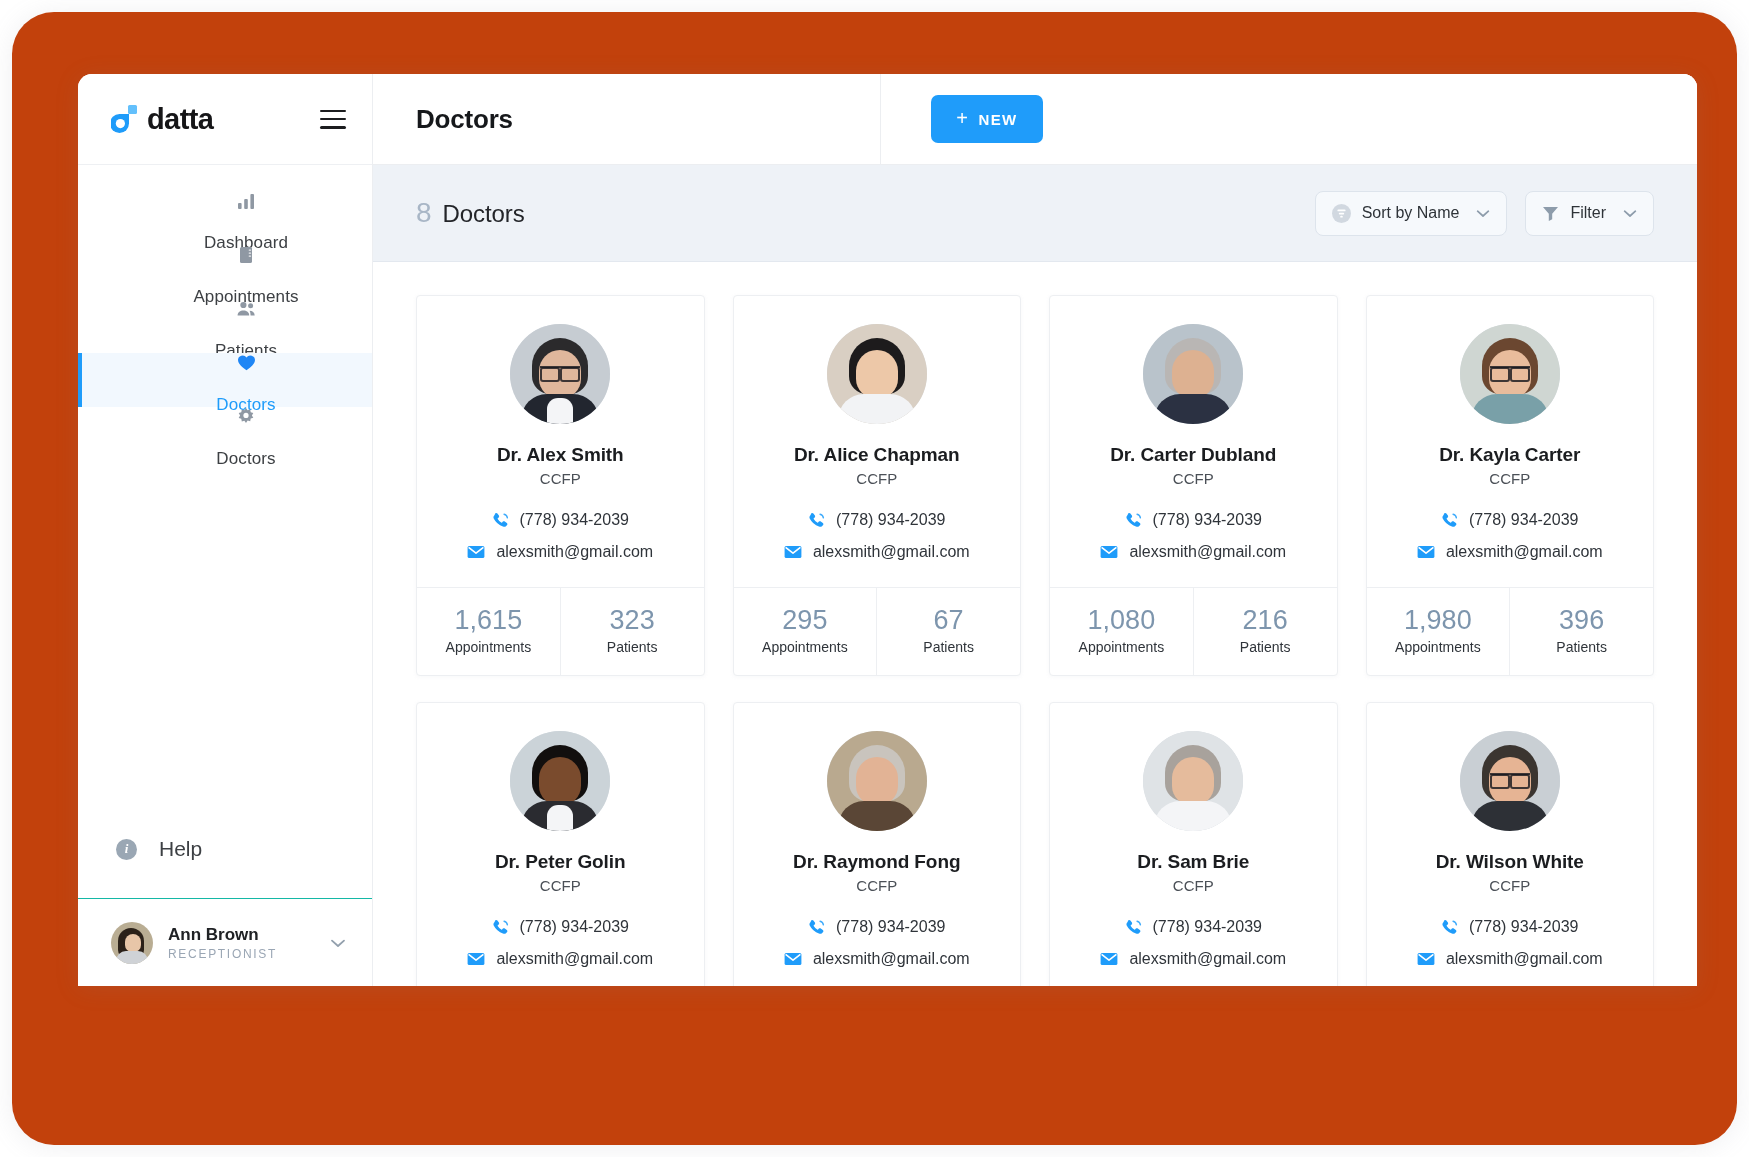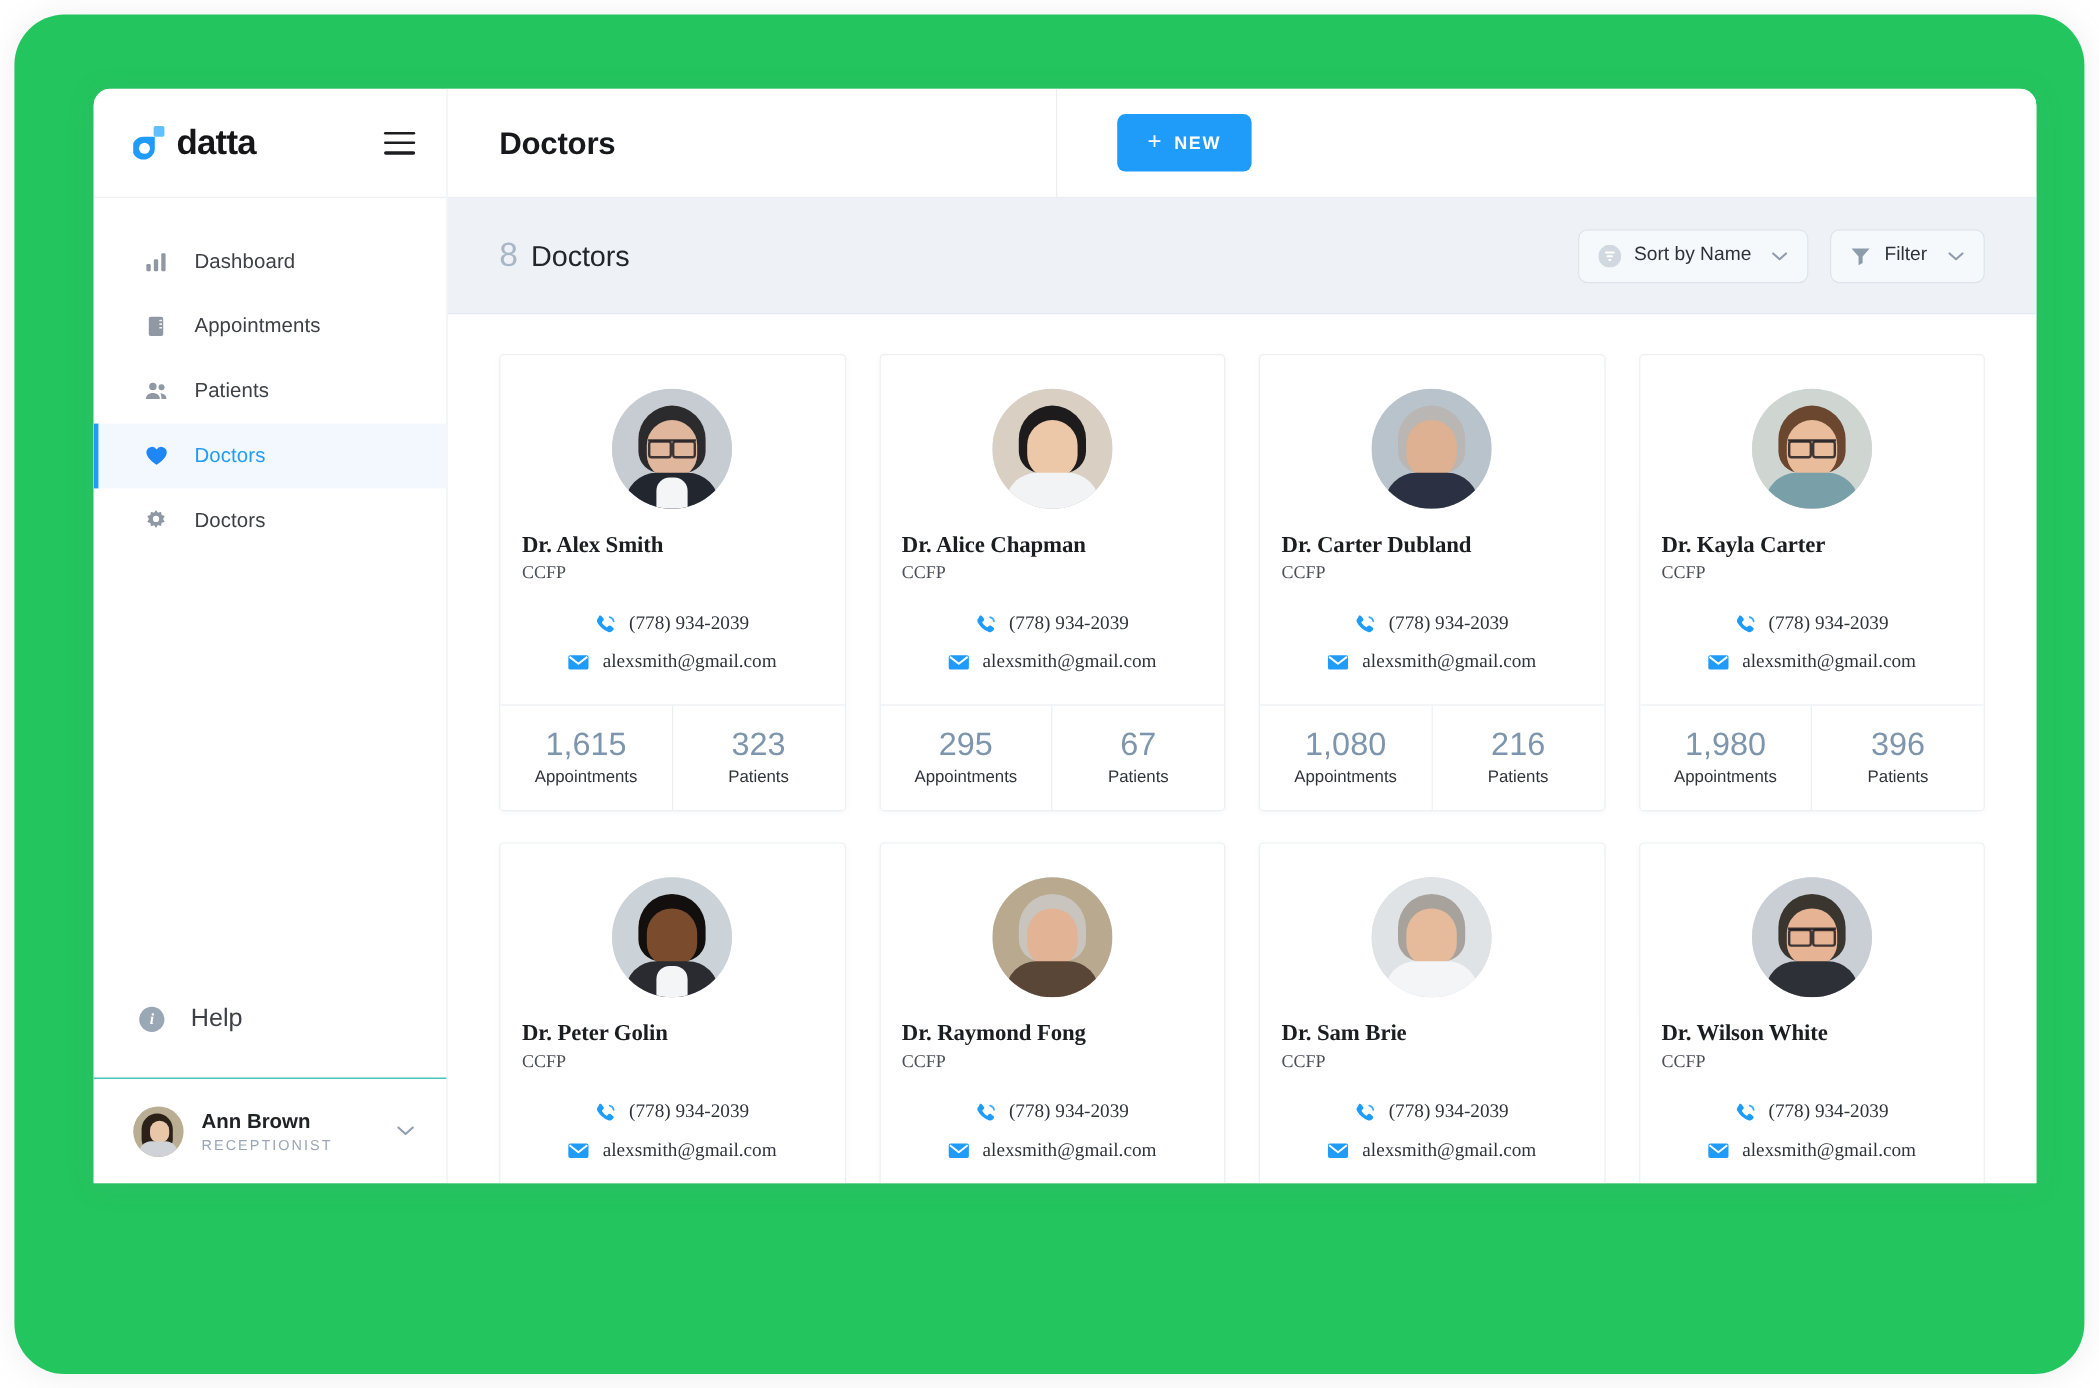--- a/index.html
+++ b/index.html
@@ -11,21 +11,21 @@
     background: #ffffff;
     font-family: "Liberation Sans", sans-serif;
     -webkit-font-smoothing: antialiased;
   }
 
   
   .device-frame {
     position: absolute;
     left: 12px; top: 12px;
     width: 1725px; height: 1133px;
-    background: #22c55e;
+    background: #c2410c;
     border-radius: 42px;
     box-shadow: 0 2px 26px rgba(140,145,155,0.14);
   }
 
   .app-window {
     position: absolute;
     left: 66px; top: 62px;
     width: 1619px; height: 912px;
     background: #ffffff;
     border-radius: 14px 14px 0 0;
@@ -77,20 +77,21 @@
 
   .nav-item {
     height: 54px;
     display: flex;
     align-items: center;
     padding-left: 38px;
     gap: 22px;
     cursor: pointer;
     position: relative;
     border-left: 4px solid transparent;
+    flex-direction: column;
   }
   .nav-item .nav-label {
     font-size: 17px;
     color: #3d4044;
     letter-spacing: 0.1px;
   }
   .nav-item.active {
     background: #f2f8fe;
     border-left-color: #1f9cfa;
   }
@@ -300,21 +301,21 @@
   }
   .doctor-card {
     background: #ffffff;
     border: 1px solid #edeff2;
     border-radius: 4px;
     box-shadow: 0 1px 4px rgba(140,150,165,0.07);
     overflow: hidden;
   }
   .card-body {
     padding: 28px 18px 26px 18px;
-    font-family: Liberation Serif, serif;
+    text-align: center;
   }
   .avatar {
     width: 100px; height: 100px;
     border-radius: 50%;
     margin: 0 auto;
     overflow: hidden;
     position: relative;
     background: #d7dde3;
   }
   .avatar .bg { position: absolute; inset: 0; }

